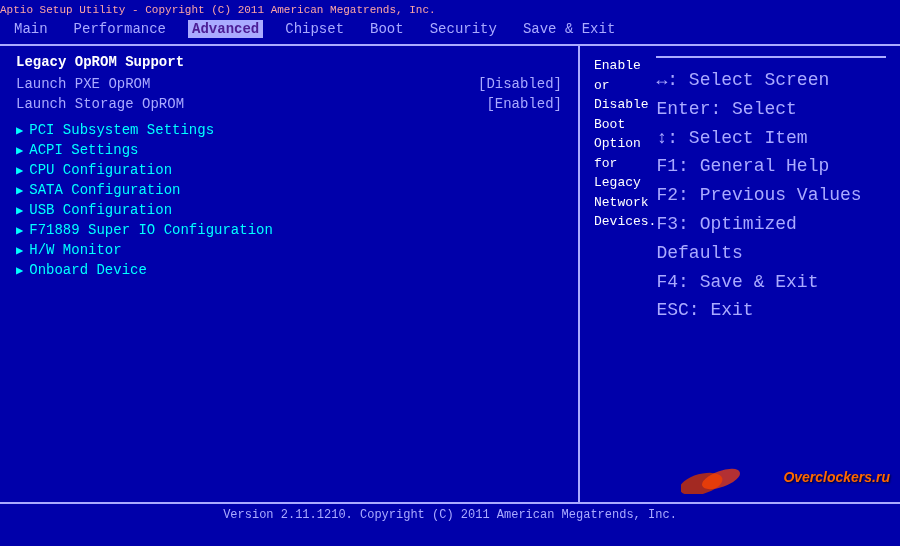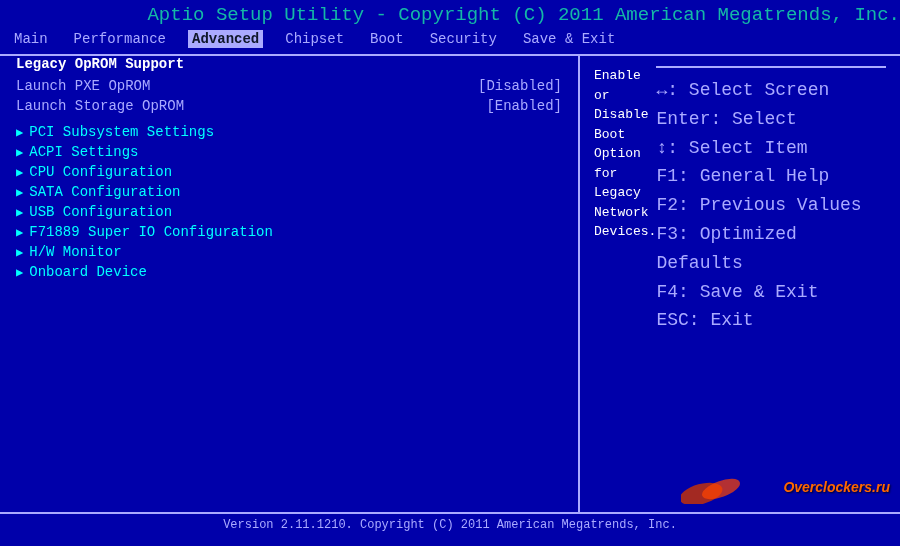--- a/index.html
+++ b/index.html
@@ -9,60 +9,60 @@
       background: #0000aa;
       font-family: 'Courier New', Courier, monospace;
       font-size: 14px;
       color: #aaaaff;
       overflow: hidden;
     }
 
     
     #title-bar {
       background: #0000aa;
-      text-align: right;
+      text-align: left;
       padding: 4px 0 2px 0;
-      color: #14b8a6;
-      font-size: 19px;
+      color: #fca5a5;
+      font-size: 11px;
     }
 
     
     #menu-bar {
       display: flex;
       flex-direction: row;
       padding: 2px 10px;
       background: #0000aa;
       gap: 18px;
       margin-bottom: 4px;
     }
     .menu-item {
       color: #aaaaff;
       cursor: pointer;
       padding: 1px 4px;
     }
     .menu-item.active {
       background: #aaaaff;
-      color: #0f172a;
+      color: #4c1d95;
       font-weight: bold;
     }
 
     
     #main-content {
       display: flex;
       flex-direction: row;
       height: 460px;
       border-top: 2px solid #aaaaff;
       border-bottom: 2px solid #aaaaff;
     }
 
     
     #left-panel {
       flex: 0 0 580px;
       border-right: 2px solid #aaaaff;
-      padding: 0 16px;
+      padding: 8px 16px;
     }
 
     .section-header {
       color: #ffffff;
       font-weight: bold;
       margin-bottom: 6px;
       font-size: 14px;
     }
 
     .setting-row {

